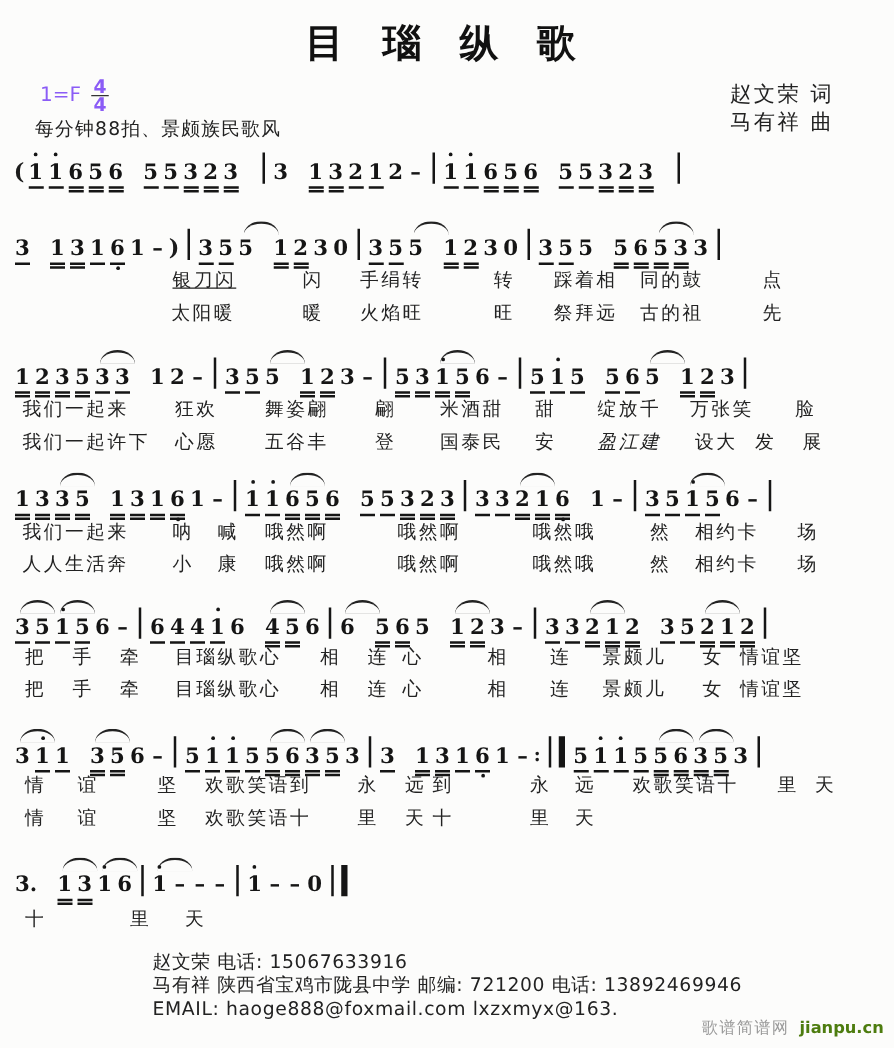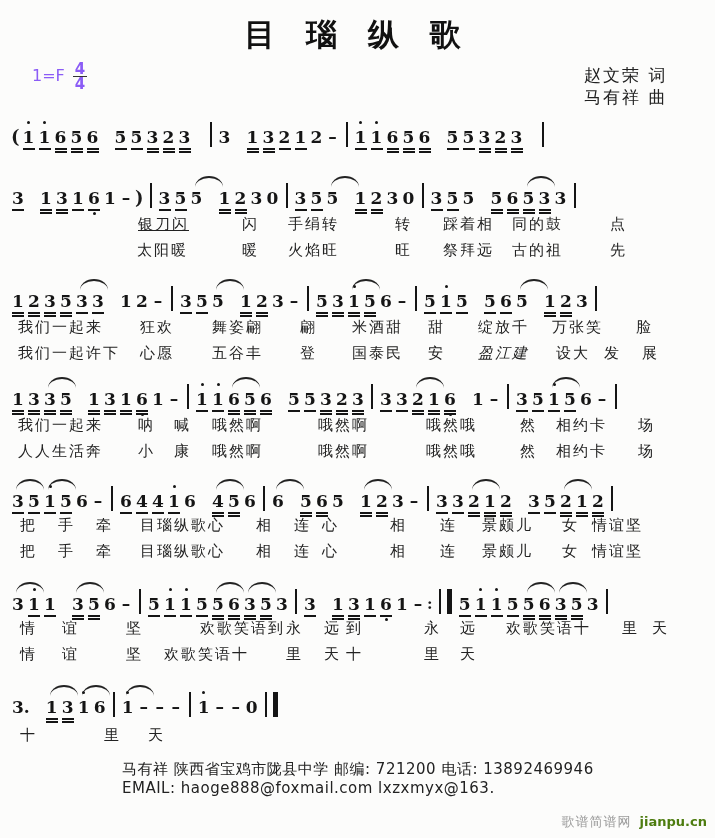--- a/index.html
+++ b/index.html
@@ -60,20 +60,21 @@
 <body>
 
 <div class="page">
 
   <div class="title">目 瑙 纵 歌</div>
 
   <div class="keysig">
     <span>1=F</span><span class="frac"><span class="top">4</span><span class="bot">4</span></span>
   </div>
 
+  <div class="tempo">每分钟88拍、景颇族民歌风</div>
 
   <div class="credit lyricist">赵文荣 词</div>
   <div class="credit composer">马有祥 曲</div>
 
   <div id="score">
       <div class="sys" style="top: 122px;">
         <div class="mrow"><span class="paren">(</span><span class="nt u1">1<i class="da"></i></span><span class="nt u1">1<i class="da"></i></span><span class="nt u2">6</span><span class="nt u2">5</span><span class="nt u2">6</span><span class="sp"></span><span class="nt u1">5</span><span class="nt u1">5</span><span class="nt u2">3</span><span class="nt u2">2</span><span class="nt u2">3</span><span class="sp"></span><span class="bar"></span><span class="nt">3</span><span class="sp"></span><span class="nt u2">1</span><span class="nt u2">3</span><span class="nt u1">2</span><span class="nt u1">1</span><span class="nt">2</span><span class="nt">–</span><span class="bar"></span><span class="nt u1">1<i class="da"></i></span><span class="nt u1">1<i class="da"></i></span><span class="nt u2">6</span><span class="nt u2">5</span><span class="nt u2">6</span><span class="sp"></span><span class="nt u1">5</span><span class="nt u1">5</span><span class="nt u2">3</span><span class="nt u2">2</span><span class="nt u2">3</span><span class="sp"></span><span class="bar"></span></div>
       </div>
       <div class="sys" style="top: 183px;">
         <div class="mrow"><span class="nt u1">3</span><span class="sp"></span><span class="nt u2">1</span><span class="nt u2">3</span><span class="nt u1">1</span><span class="nt u1">6<i class="db"></i></span><span class="nt">1</span><span class="nt">–</span><span class="paren">)</span><span class="bar"></span><span class="nt u1">3</span><span class="nt u1">5</span><span class="nt">5<i class="arc"></i></span><span class="sp"></span><span class="nt u2">1</span><span class="nt u2">2</span><span class="nt">3</span><span class="nt">0</span><span class="bar"></span><span class="nt u1">3</span><span class="nt u1">5</span><span class="nt">5<i class="arc"></i></span><span class="sp"></span><span class="nt u2">1</span><span class="nt u2">2</span><span class="nt">3</span><span class="nt">0</span><span class="bar"></span><span class="nt u1">3</span><span class="nt u1">5</span><span class="nt">5</span><span class="sp"></span><span class="nt u2">5</span><span class="nt u2">6</span><span class="nt u2">5<i class="arc"></i></span><span class="nt u2">3</span><span class="nt">3</span><span class="bar"></span></div>
@@ -160,21 +161,21 @@
         <div class="lyr" style="left: 440px; top: 56px;">连</div>
         <div class="lyr" style="left: 482px; top: 56px;">景颇儿</div>
         <div class="lyr" style="left: 562px; top: 56px;">女</div>
         <div class="lyr" style="left: 592px; top: 56px;">情谊坚</div>
       </div>
       <div class="sys" style="top: 589px;">
         <div class="mrow"><span class="nt">3<i class="arc"></i></span><span class="nt u1">1<i class="da"></i></span><span class="nt u1">1</span><span class="sp"></span><span class="nt u2">3<i class="arc"></i></span><span class="nt u2">5</span><span class="nt">6</span><span class="nt">–</span><span class="bar"></span><span class="nt u1">5</span><span class="nt u1">1<i class="da"></i></span><span class="nt u1">1<i class="da"></i></span><span class="nt u1">5</span><span class="nt u2">5<i class="arc"></i></span><span class="nt u2">6</span><span class="nt u2">3<i class="arc"></i></span><span class="nt u2">5</span><span class="nt">3</span><span class="bar"></span><span class="nt u1">3</span><span class="sp"></span><span class="nt u2">1</span><span class="nt u2">3</span><span class="nt u1">1</span><span class="nt u1">6<i class="db"></i></span><span class="nt">1</span><span class="nt">–</span><span class="barwrap"><span class="rdots">:</span><span class="bar"></span><span class="bar thick"></span></span><span class="nt u1">5</span><span class="nt u1">1<i class="da"></i></span><span class="nt u1">1<i class="da"></i></span><span class="nt u1">5</span><span class="nt u2">5<i class="arc"></i></span><span class="nt u2">6</span><span class="nt u2">3<i class="arc"></i></span><span class="nt u2">5</span><span class="nt">3</span><span class="bar"></span></div>
         <div class="lyr" style="left: 20px; top: 30px;">情</div>
         <div class="lyr" style="left: 62px; top: 30px;">谊</div>
         <div class="lyr" style="left: 126px; top: 30px;">坚</div>
-        <div class="lyr" style="left: 164px; top: 30px; margin-left: 36px;">欢歌笑语到</div>
+        <div class="lyr" style="left: 164px; top: 30px;">欢歌笑语到</div>
         <div class="lyr" style="left: 286px; top: 30px;">永</div>
         <div class="lyr" style="left: 324px; top: 30px;">远</div>
         <div class="lyr" style="left: 346px; top: 30px;">到</div>
         <div class="lyr" style="left: 424px; top: 30px;">永</div>
         <div class="lyr" style="left: 460px; top: 30px;">远</div>
         <div class="lyr" style="left: 506px; top: 30px;">欢歌笑语十</div>
         <div class="lyr" style="left: 622px; top: 30px;">里</div>
         <div class="lyr" style="left: 652px; top: 30px;">天</div>
         <div class="lyr" style="left: 20px; top: 56px;">情</div>
         <div class="lyr" style="left: 62px; top: 56px;">谊</div>
@@ -188,20 +189,21 @@
       </div>
       <div class="sys" style="top: 692px;">
         <div class="mrow"><span class="nt">3.</span><span class="sp"></span><span class="nt u2">1<i class="arc"></i></span><span class="nt u2">3</span><span class="nt">1<i class="da"></i><i class="arc"></i></span><span class="nt">6</span><span class="bar"></span><span class="nt">1<i class="da"></i><i class="arc"></i></span><span class="nt">–</span><span class="nt">–</span><span class="nt">–</span><span class="bar"></span><span class="nt">1<i class="da"></i></span><span class="nt">–</span><span class="nt">–</span><span class="nt">0</span><span class="barwrap"><span class="bar"></span><span class="bar thick"></span></span></div>
         <div class="lyr" style="left: 20px; top: 34px;">十</div>
         <div class="lyr" style="left: 104px; top: 34px;">里</div>
         <div class="lyr" style="left: 148px; top: 34px;">天</div>
       </div>
     </div>
 
   <div class="footer">
+    <div>赵文荣 电话: 15067633916</div>
     <div>马有祥 陕西省宝鸡市陇县中学  邮编: 721200 电话: 13892469946</div>
     <div>EMAIL:  haoge888@foxmail.com  lxzxmyx@163.</div>
   </div>
 
   <div class="watermark">
     <span class="wm-site">歌谱简谱网</span>
     <span class="wm-domain">jianpu.cn</span>
   </div>
 
 </div>

